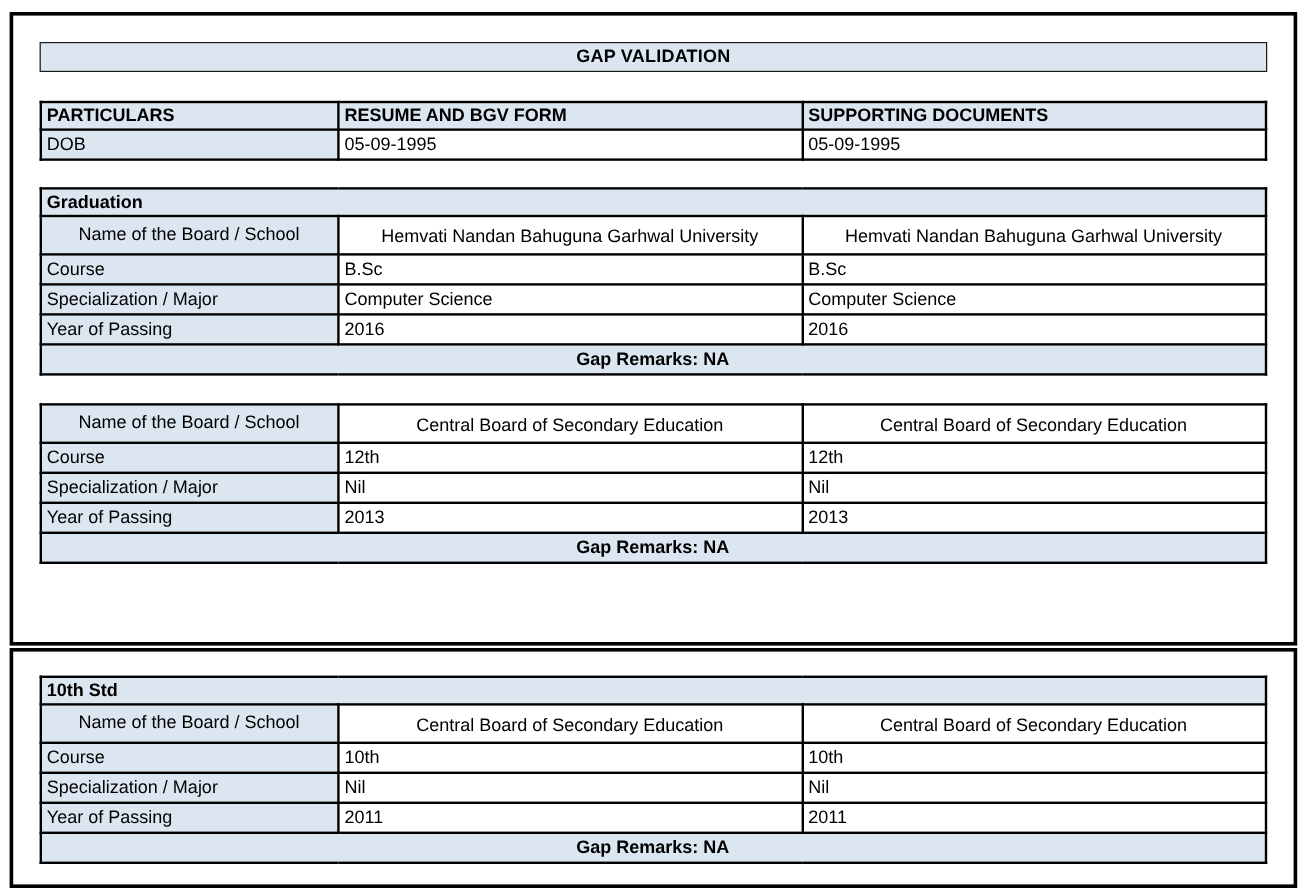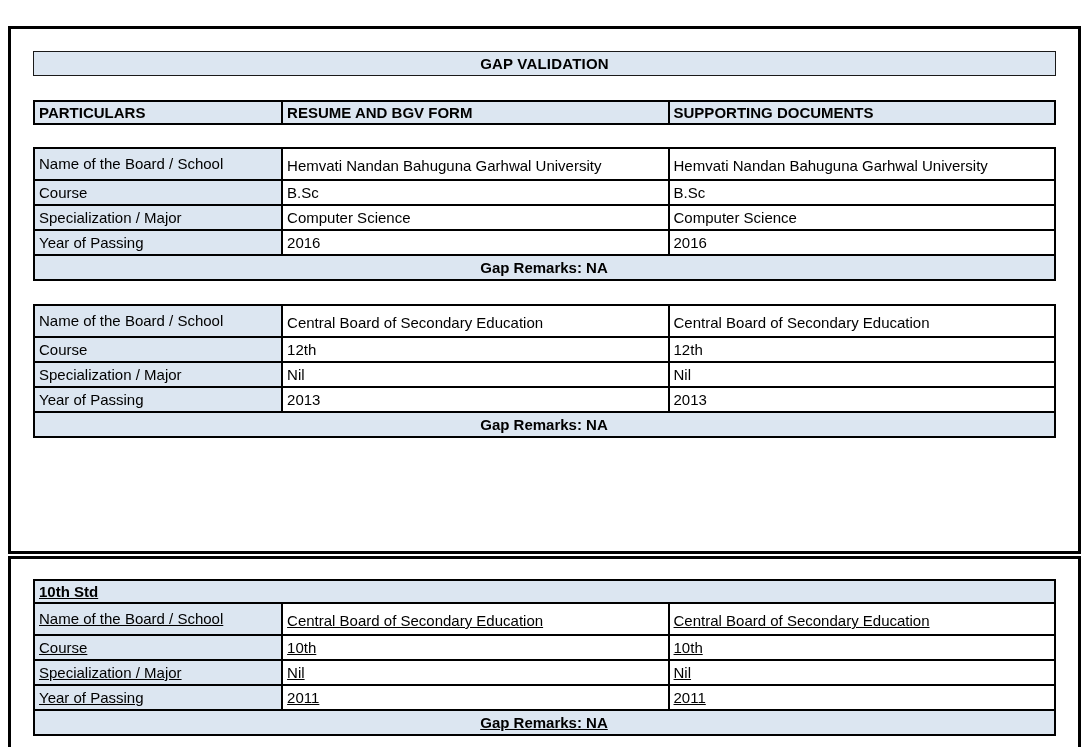--- a/index.html
+++ b/index.html
@@ -23,21 +23,20 @@
     color: var(--text);
     overflow: hidden;
   }
   .outer {
     position: absolute;
     left: 8px;
     width: 1073px;
     border: 3px solid var(--border);
     padding: 0 22px;
     background: var(--background);
-    margin-top: 16px;
   }
   #box1 { top: 10px; height: 528px; }
   #box2 { top: 540px; height: 200px; }
 
   .titlebar {
     margin-top: 22px;
     height: 25px;
     border: 1px solid #1a1a1a;
     background: var(--cell_fill);
     display: flex;
@@ -48,42 +47,42 @@
   }
 
   table {
     width: 100%;
     border-collapse: collapse;
     table-layout: fixed;
   }
   #table-particulars { margin-top: 24px; border-radius: 21px; }
   #table-graduation  { margin-top: 22px; }
   #table-12th        { margin-top: 23px; }
-  #table-10th        { margin-top: 20px; text-decoration: underline; }
+  #table-10th        { margin-top: 20px; }
 
   td {
     border: 2px solid var(--border);
     padding: 1px 5px 2px 4px;
     vertical-align: middle;
     overflow: hidden;
     white-space: nowrap;
   }
   .hdr td {
     height: 23px;
     font-weight: bold;
     background: var(--cell_fill);
   }
   .sec-title td {
     height: 23px;
     font-weight: bold;
     background: var(--cell_fill);
   }
   .row td { height: 25px; }
   .row td.lbl { background: var(--cell_fill); }
-  .row-tall td { height: 32px; }
+  .row-tall td { height: 32px; text-align: center; }
   .row-tall td.lbl { background: var(--cell_fill); vertical-align: middle; }
   .row-tall td.val { vertical-align: bottom; padding-bottom: 5px; }
   .remarks td {
     height: 25px;
     font-weight: bold;
     background: var(--cell_fill);
     text-align: center;
   }
 </style>
 </head>
@@ -98,30 +97,38 @@
         <col style="width:24.3%">
         <col style="width:37.85%">
         <col style="width:37.85%">
       </colgroup>
     <tbody>
       <tr class="hdr">
         <td>PARTICULARS</td>
         <td>RESUME AND BGV FORM</td>
         <td>SUPPORTING DOCUMENTS</td>
       </tr>
+      <tr class="row">
+        <td class="lbl">DOB</td>
+        <td class="val">05-09-1995</td>
+        <td class="val">05-09-1995</td>
+      </tr>
     </tbody>
   </table>
 
   <table id="table-graduation">
     <colgroup>
         <col style="width:24.3%">
         <col style="width:37.85%">
         <col style="width:37.85%">
       </colgroup>
     <tbody>
+      <tr class="sec-title">
+        <td colspan="3">Graduation</td>
+      </tr>
       <tr class="row-tall">
         <td class="lbl">Name of the Board / School</td>
         <td class="val">Hemvati Nandan Bahuguna Garhwal University</td>
         <td class="val">Hemvati Nandan Bahuguna Garhwal University</td>
       </tr>
       <tr class="row">
         <td class="lbl">Course</td>
         <td class="val">B.Sc</td>
         <td class="val">B.Sc</td>
       </tr>

